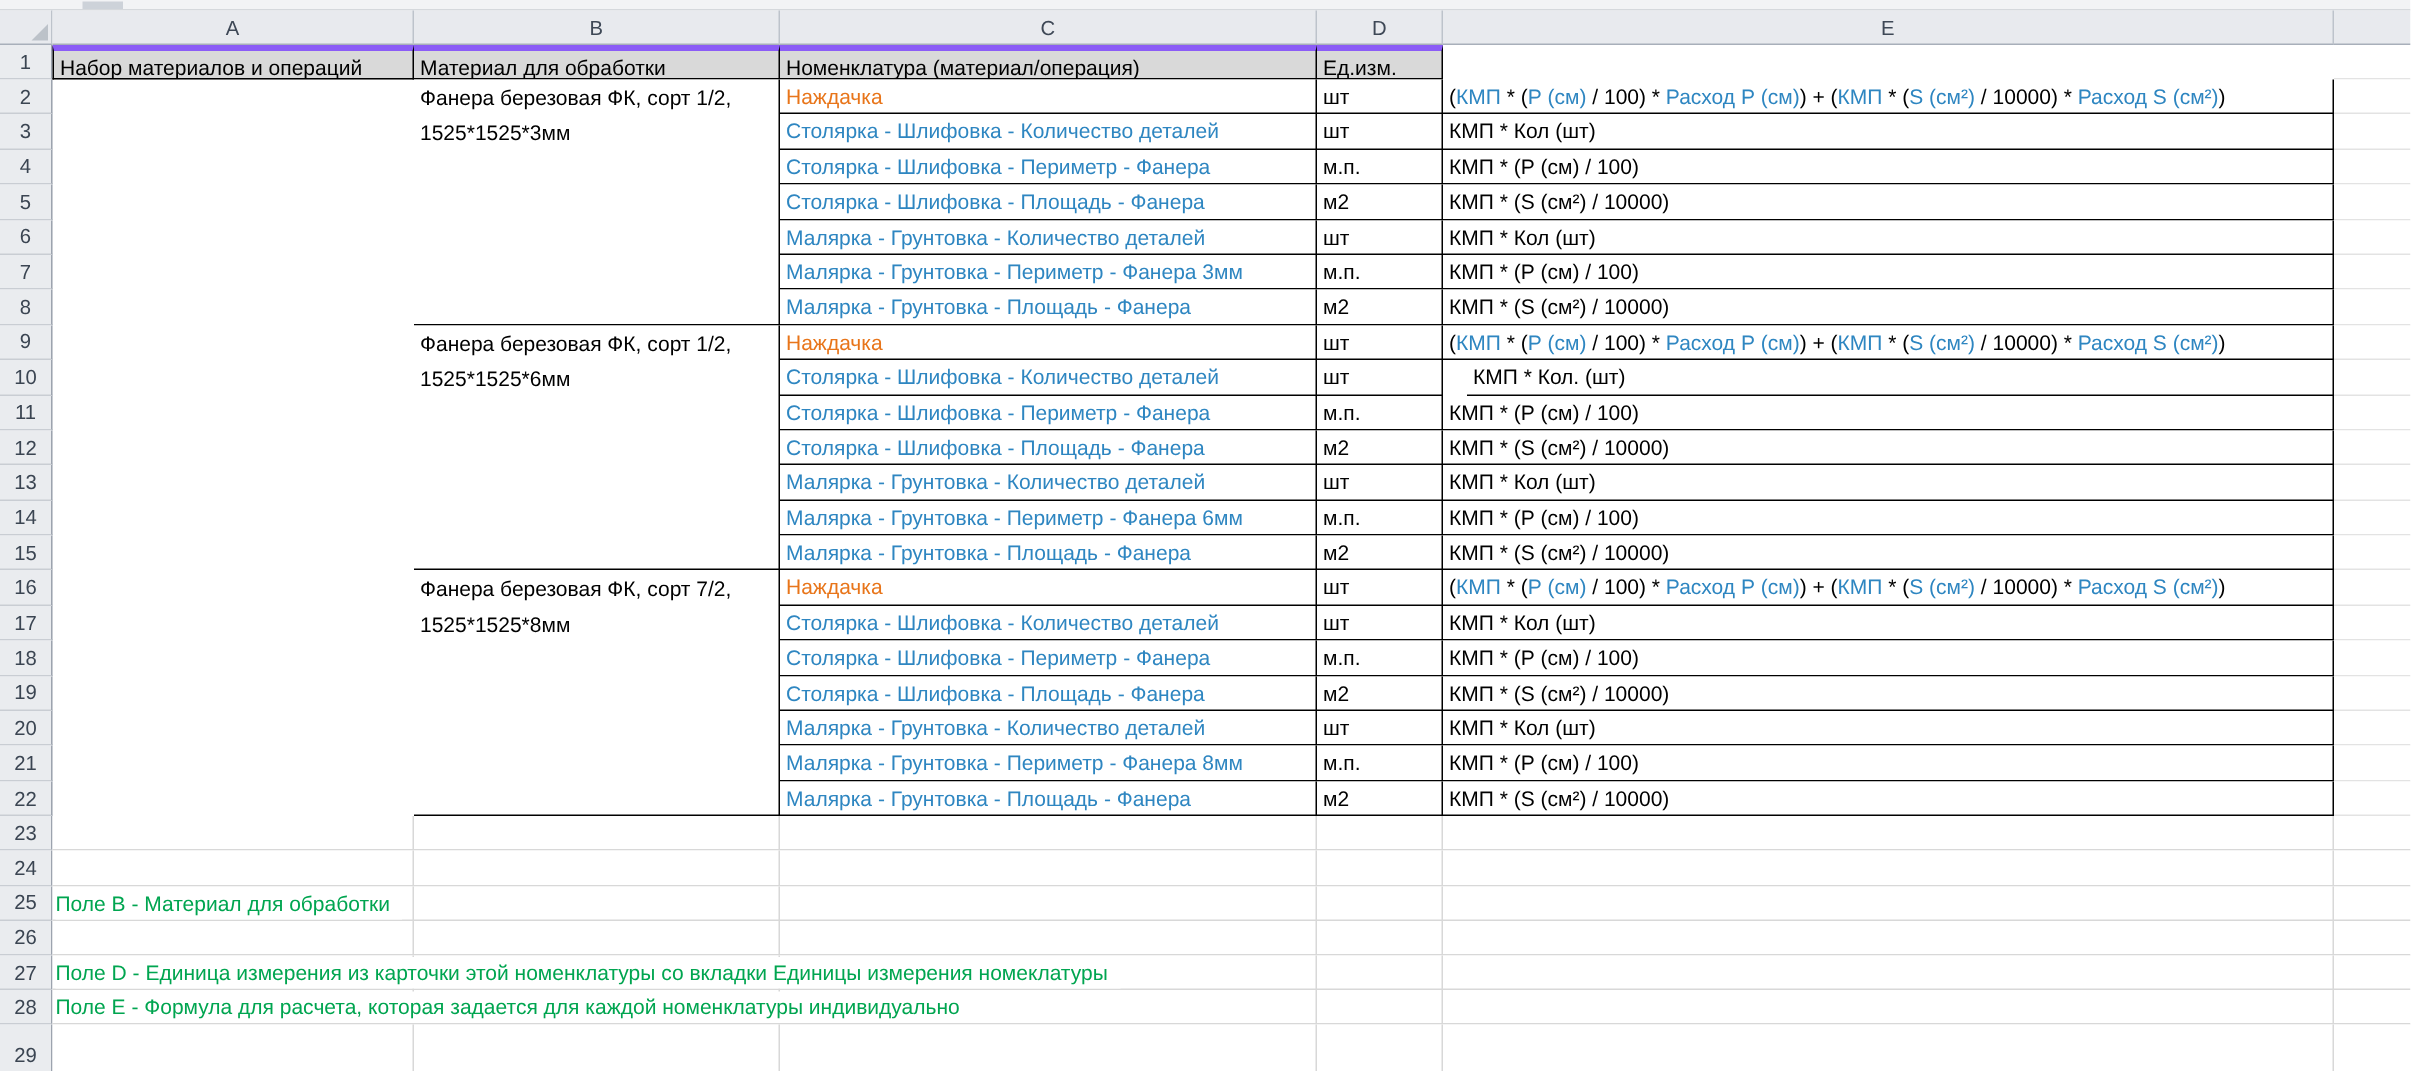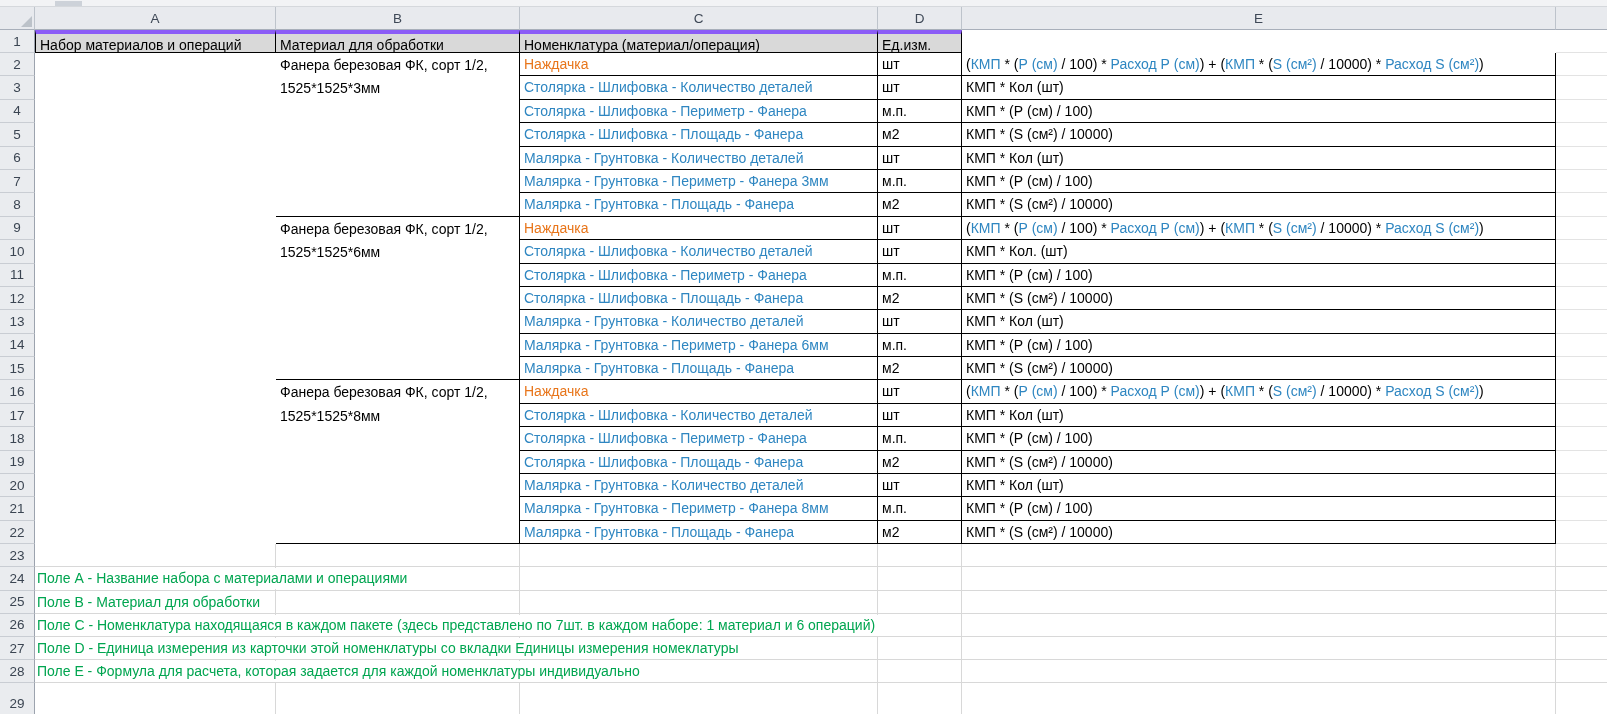--- a/index.html
+++ b/index.html
@@ -133,37 +133,37 @@
       <div class="tc" style="grid-area: 7 / 6;">КМП * (Р (см) / 100)</div>
       <div class="tc c-blue" style="grid-area: 8 / 4;">Малярка - Грунтовка - Площадь - Фанера</div>
       <div class="tc" style="grid-area: 8 / 5;">м2</div>
       <div class="tc" style="grid-area: 8 / 6;">КМП * (S (см²) / 10000)</div>
       <div class="tc merged" style="grid-area: 9 / 3 / span 7;">Фанера березовая ФК, сорт 1/2, 1525*1525*6мм</div>
       <div class="tc c-orange" style="grid-area: 9 / 4;">Наждачка</div>
       <div class="tc" style="grid-area: 9 / 5;">шт</div>
       <div class="tc" style="grid-area: 9 / 6;"><span class="fseg">(</span><span class="fseg blue">КМП</span><span class="fseg"> * (</span><span class="fseg blue">Р (см)</span><span class="fseg"> / 100) * </span><span class="fseg blue">Расход Р (см)</span><span class="fseg">) + (</span><span class="fseg blue">КМП</span><span class="fseg"> * (</span><span class="fseg blue">S (см²)</span><span class="fseg"> / 10000) * </span><span class="fseg blue">Расход S (см²)</span><span class="fseg">)</span></div>
       <div class="tc c-blue" style="grid-area: 10 / 4;">Столярка - Шлифовка - Количество деталей</div>
       <div class="tc" style="grid-area: 10 / 5;">шт</div>
-      <div class="tc" style="grid-area: 10 / 6;">КМП * Кол. (шт)</div>
+      <div class="tc" style="grid-area: 10 / 6; margin-left: 16px;">КМП * Кол. (шт)</div>
       <div class="tc c-blue" style="grid-area: 11 / 4;">Столярка - Шлифовка - Периметр - Фанера</div>
       <div class="tc" style="grid-area: 11 / 5;">м.п.</div>
       <div class="tc" style="grid-area: 11 / 6;">КМП * (Р (см) / 100)</div>
       <div class="tc c-blue" style="grid-area: 12 / 4;">Столярка - Шлифовка - Площадь - Фанера</div>
       <div class="tc" style="grid-area: 12 / 5;">м2</div>
       <div class="tc" style="grid-area: 12 / 6;">КМП * (S (см²) / 10000)</div>
       <div class="tc c-blue" style="grid-area: 13 / 4;">Малярка - Грунтовка - Количество деталей</div>
       <div class="tc" style="grid-area: 13 / 5;">шт</div>
       <div class="tc" style="grid-area: 13 / 6;">КМП * Кол (шт)</div>
       <div class="tc c-blue" style="grid-area: 14 / 4;">Малярка - Грунтовка - Периметр - Фанера 6мм</div>
       <div class="tc" style="grid-area: 14 / 5;">м.п.</div>
       <div class="tc" style="grid-area: 14 / 6;">КМП * (Р (см) / 100)</div>
       <div class="tc c-blue" style="grid-area: 15 / 4;">Малярка - Грунтовка - Площадь - Фанера</div>
       <div class="tc" style="grid-area: 15 / 5;">м2</div>
       <div class="tc" style="grid-area: 15 / 6;">КМП * (S (см²) / 10000)</div>
-      <div class="tc merged" style="grid-area: 16 / 3 / span 7;">Фанера березовая ФК, сорт 1/2, 1525*1525*8мм</div>
+      <div class="tc merged" style="grid-area: 16 / 3 / span 7;">Фанера березовая ФК, сорт 7/2, 1525*1525*8мм</div>
       <div class="tc c-orange" style="grid-area: 16 / 4;">Наждачка</div>
       <div class="tc" style="grid-area: 16 / 5;">шт</div>
       <div class="tc" style="grid-area: 16 / 6;"><span class="fseg">(</span><span class="fseg blue">КМП</span><span class="fseg"> * (</span><span class="fseg blue">Р (см)</span><span class="fseg"> / 100) * </span><span class="fseg blue">Расход Р (см)</span><span class="fseg">) + (</span><span class="fseg blue">КМП</span><span class="fseg"> * (</span><span class="fseg blue">S (см²)</span><span class="fseg"> / 10000) * </span><span class="fseg blue">Расход S (см²)</span><span class="fseg">)</span></div>
       <div class="tc c-blue" style="grid-area: 17 / 4;">Столярка - Шлифовка - Количество деталей</div>
       <div class="tc" style="grid-area: 17 / 5;">шт</div>
       <div class="tc" style="grid-area: 17 / 6;">КМП * Кол (шт)</div>
       <div class="tc c-blue" style="grid-area: 18 / 4;">Столярка - Шлифовка - Периметр - Фанера</div>
       <div class="tc" style="grid-area: 18 / 5;">м.п.</div>
       <div class="tc" style="grid-area: 18 / 6;">КМП * (Р (см) / 100)</div>
       <div class="tc c-blue" style="grid-area: 19 / 4;">Столярка - Шлифовка - Площадь - Фанера</div>
@@ -235,28 +235,22 @@
       <div class="gc" style="grid-area: 28 / 4;"></div>
       <div class="gc" style="grid-area: 28 / 5;"></div>
       <div class="gc" style="grid-area: 28 / 6;"></div>
       <div class="gc no-r" style="grid-area: 28 / 7;"></div>
       <div class="gc no-b" style="grid-area: 29 / 2;"></div>
       <div class="gc no-b" style="grid-area: 29 / 3;"></div>
       <div class="gc no-b" style="grid-area: 29 / 4;"></div>
       <div class="gc no-b" style="grid-area: 29 / 5;"></div>
       <div class="gc no-b" style="grid-area: 29 / 6;"></div>
       <div class="gc no-r no-b" style="grid-area: 29 / 7;"></div>
-      <div class="note" style="grid-area: 24 / 2 / auto / span 5;">
-        <span>Поле А - Название набора с материалами и операциями</span>
-      </div>
       <div class="note" style="grid-area: 25 / 2 / auto / span 5;">
         <span>Поле В - Материал для обработки</span>
-      </div>
-      <div class="note" style="grid-area: 26 / 2 / auto / span 5;">
-        <span>Поле С - Номенклатура находящаяся в каждом пакете (здесь представлено по 7шт. в каждом наборе: 1 материал и 6 операций)</span>
       </div>
       <div class="note" style="grid-area: 27 / 2 / auto / span 5;">
         <span>Поле D - Единица измерения из карточки этой номенклатуры со вкладки Единицы измерения номеклатуры</span>
       </div>
       <div class="note" style="grid-area: 28 / 2 / auto / span 5;">
         <span>Поле Е - Формула для расчета, которая задается для каждой номенклатуры индивидуально</span>
       </div>
     </div>
 
 </div>

